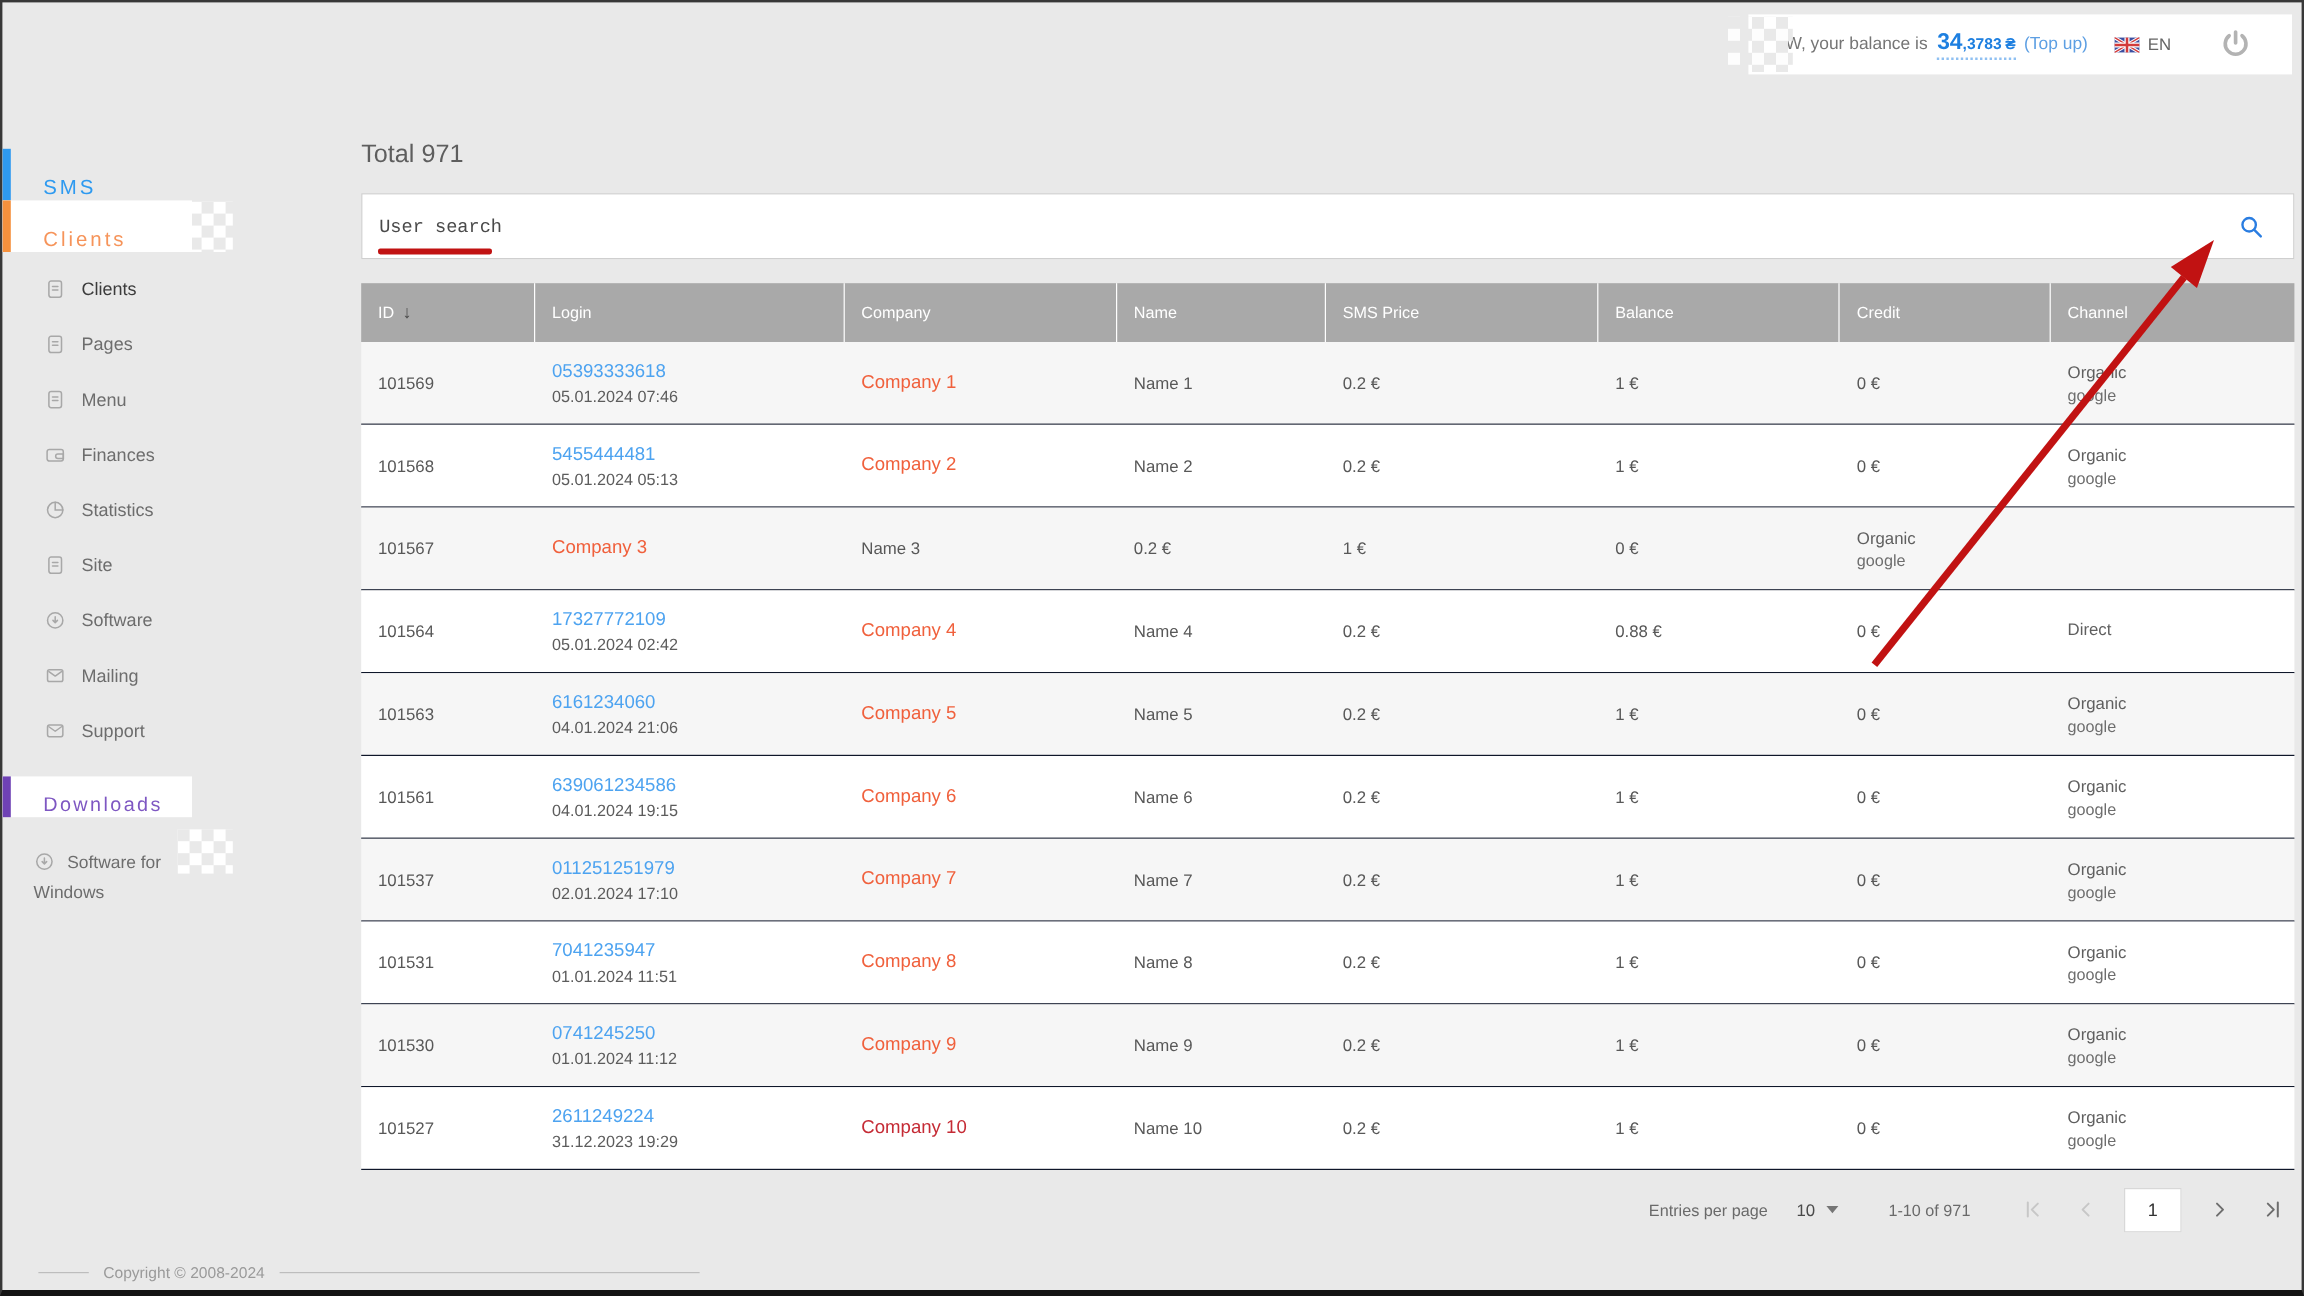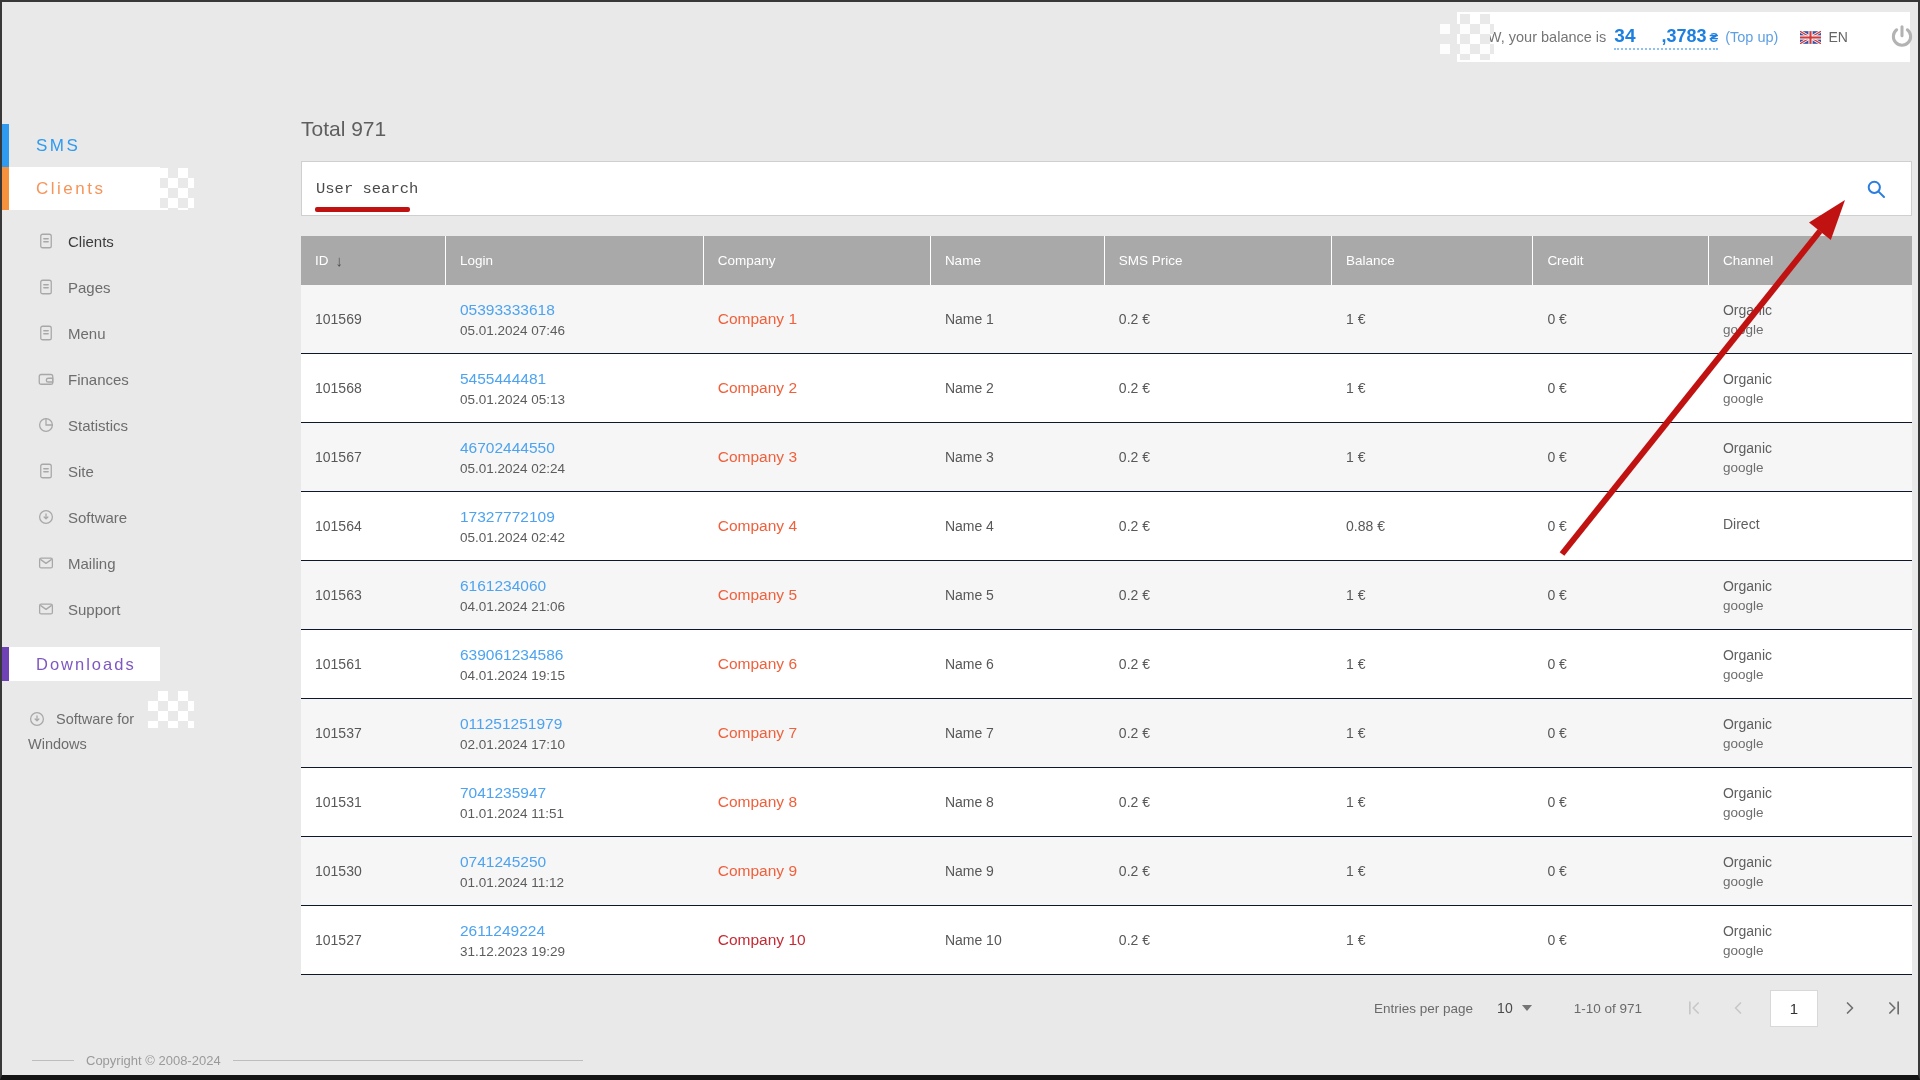--- a/index.html
+++ b/index.html
@@ -18,42 +18,42 @@
   
   .topbar {
     position:absolute; top:10px; left:1455px; right:8px; height:50px;
     background:#fff; display:flex; align-items:center;
     padding:0 44px 0 22px; z-index:1;
   }
   .balance-group { display:flex; align-items:baseline; white-space:nowrap; }
   .balance-prefix { font-size:14.5px; color:#757575; margin-right:8px; }
   .balance-link { text-decoration:none; border-bottom:2px dotted #8fc0f2; padding-bottom:1px; }
   .balance-whole { font-size:19px; font-weight:bold; color:var(--balance-blue); }
-  .balance-fraction { font-size:18px; font-weight:bold; color:var(--balance-blue);margin-left:26px; }
+  .balance-fraction { font-size:13px; font-weight:bold; color:var(--balance-blue); }
   .balance-currency { font-size:13px; font-weight:bold; color:var(--balance-blue); margin-left:3px; }
   .topup-link { font-size:14.5px; color:#5d9fe3; text-decoration:none; margin-left:7px; }
   .lang-group { display:flex; align-items:center; margin-left:22px; cursor:pointer; }
   .lang-label { font-size:14px; color:#666; margin-left:7px; }
   .power-btn { margin-left:40px; background:none; border:none; padding:0; cursor:pointer; line-height:0; }
   .checker {
     position:absolute; z-index:2; pointer-events:none;
     background-image:conic-gradient(#fff 25%, transparent 25% 50%, #fff 50% 75%, transparent 75%);
     background-size:20px 20px;
   }
   .checker-top {
     left:1428px; top:12px; width:64px; height:46px;
     background-image:conic-gradient(#e9e9e9 25%, #fdfdfd 25% 50%, #e9e9e9 50% 75%, transparent 75%);
   }
   .checker-clients  { left:146px; top:166px; width:46px; height:42px; }
   .checker-downloads{ left:146px; top:689px; width:46px; height:37px; }
 
   
   .sidebar { position:absolute; left:0; top:122px; width:266px; }
   .section-row {
-    height:43px; width:158px; display:flex; align-items:center;
+    height:43px; width:158px; display:flex; align-items:flex-end;
     border-left:7px solid transparent; padding-left:27px;
     font-size:17px; letter-spacing:2.5px; cursor:pointer; white-space:nowrap;
   }
   .row-sms     { border-left-color:var(--accent-blue);   color:var(--accent-blue); }
   .row-clients { border-left-color:var(--accent-orange); color:#f6945a; background:#fff; }
   .row-downloads{
     border-left-color:var(--accent-purple); color:#7e57c2; background:#fff;
     height:34px; margin-top:15px; font-size:16.5px; letter-spacing:2px;
   }
   .nav { margin-top:8px; }
@@ -338,24 +338,20 @@
     <div class="cell"><span>1 €</span></div>
     <div class="cell"><span>0 €</span></div>
     <div class="cell cell-channel">
       <div>Organic</div>
       <div class="channel-sub">google</div>
     </div>
   </div>
 
   <div class="t-row">
     <div class="cell"><span>101567</span></div>
-    <div class="cell cell-login">
-      <div><a class="login-link" href="#">46702444550</a></div>
-      <div class="login-date">05.01.2024 02:24</div>
-    </div>
     <div class="cell cell-company"><span style="color: rgb(240, 96, 60);">Company 3</span></div>
     <div class="cell"><span>Name 3</span></div>
     <div class="cell"><span>0.2 €</span></div>
     <div class="cell"><span>1 €</span></div>
     <div class="cell"><span>0 €</span></div>
     <div class="cell cell-channel">
       <div>Organic</div>
       <div class="channel-sub">google</div>
     </div>
   </div>

